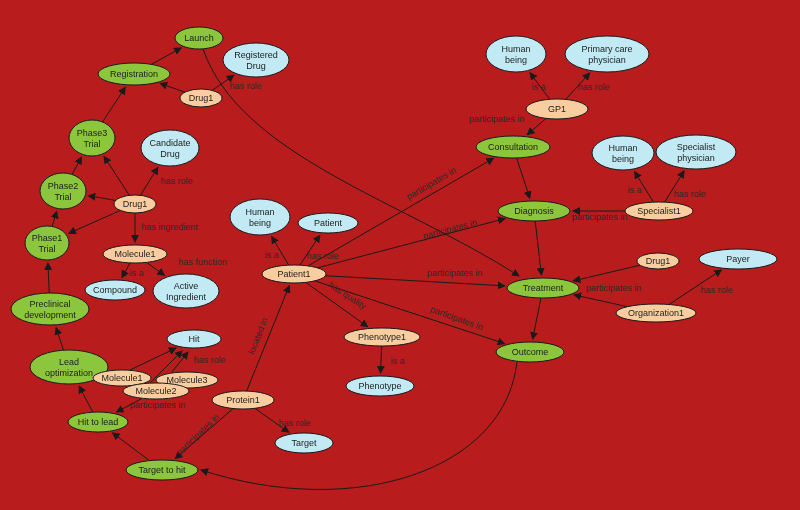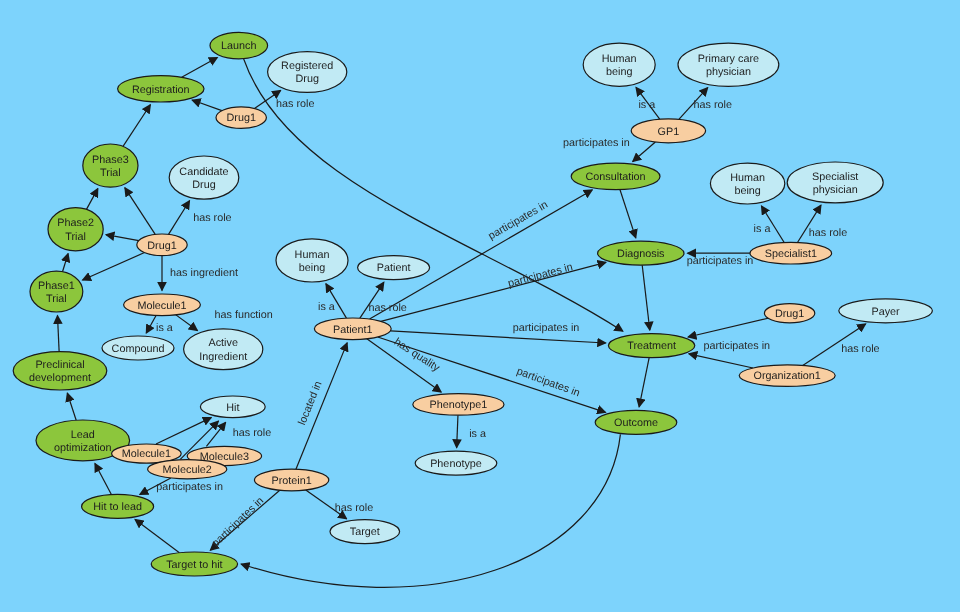--- a/index.html
+++ b/index.html
@@ -1,16 +1,16 @@
 <!DOCTYPE html>
 <html><head>
 <meta charset="utf-8">
 <style>
   html,body{margin:0;padding:0;background:#fff;}
-  .stage{width:800px;height:510px;position:relative;background:#7dd3fc;overflow:hidden;border-bottom:1px solid #c9c9c9;}
+  .stage{width:800px;height:510px;position:relative;background:#b91c1c;overflow:hidden;border-bottom:1px solid #c9c9c9;}
   svg{display:block;}
   .node{stroke:#1a1a1a;stroke-width:1;}
   .edge{stroke:#1a1a1a;stroke-width:1;fill:none;}
   .nlabel{font-family:"Liberation Sans",sans-serif;font-size:9px;fill:#1d1d1d;text-anchor:middle;}
   .elabel{font-family:"Liberation Sans",sans-serif;font-size:9px;fill:#2a2a2a;text-anchor:middle;}
 </style>
 </head>
 <body>
 
 <div class="stage">

